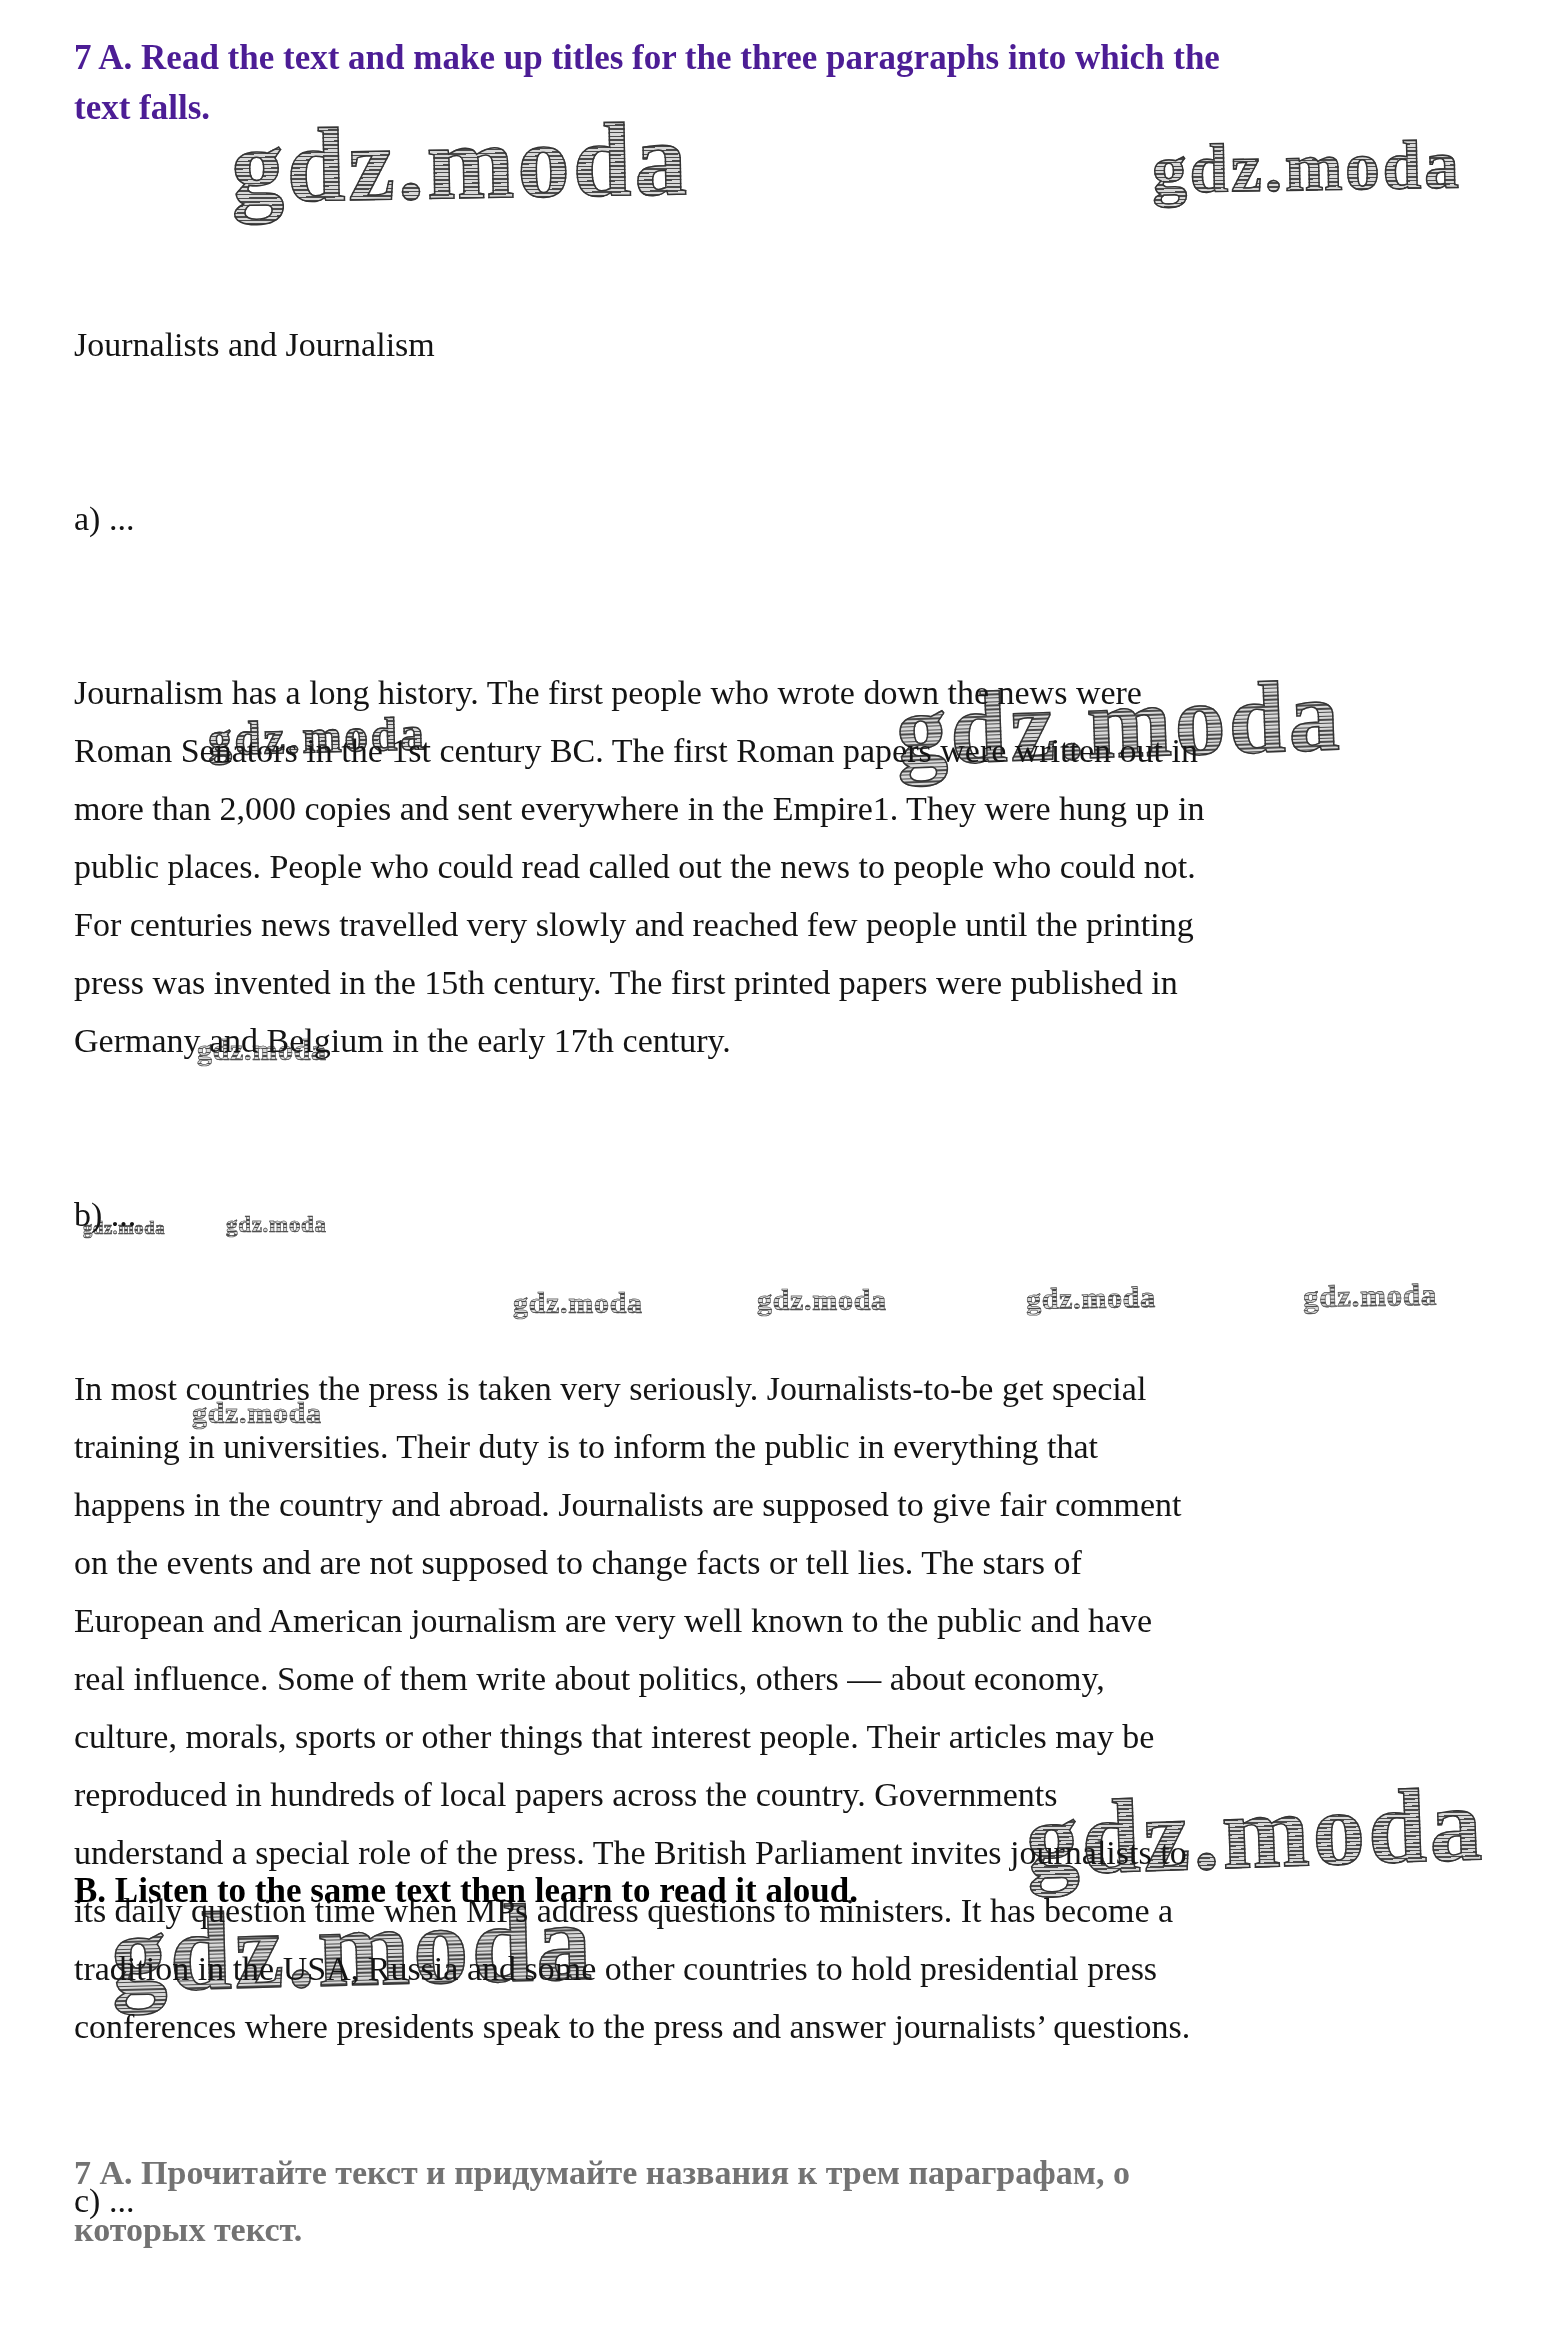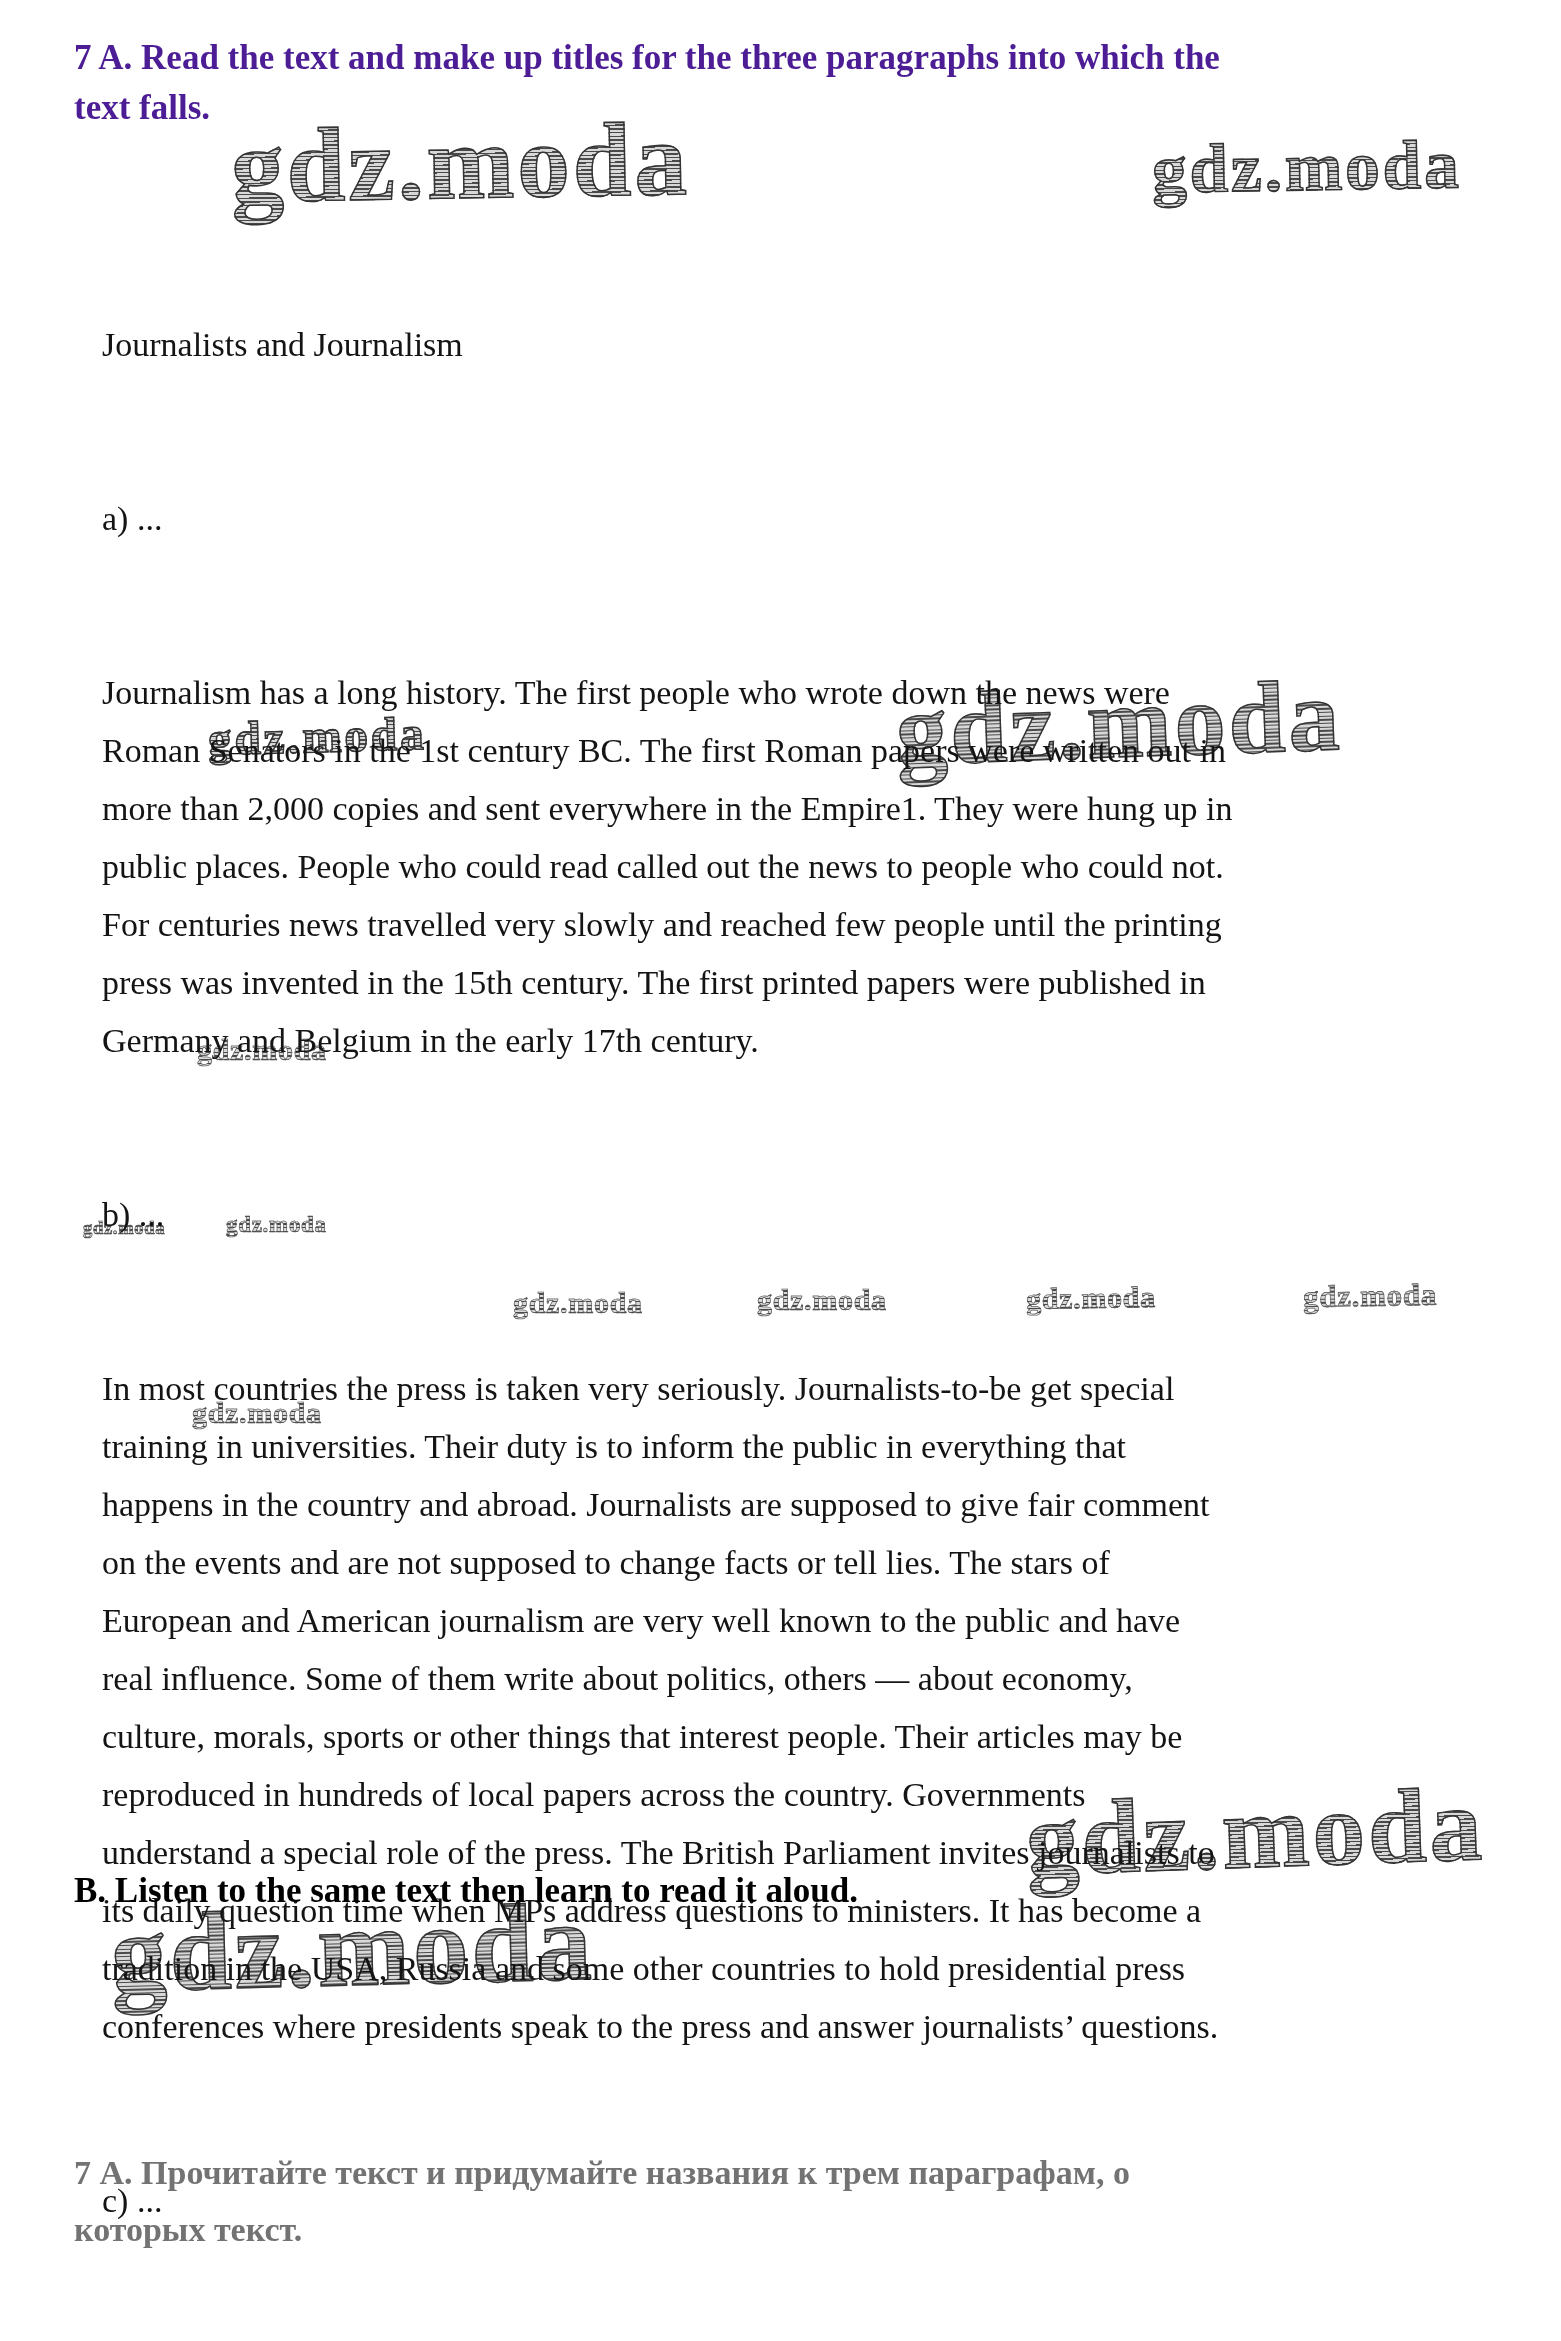--- a/index.html
+++ b/index.html
@@ -27,21 +27,21 @@
     line-height: 50px;
     font-weight: bold;
     color: #4c1d95;
   }
   .main {
     left: 74px;
     top: 200px;
     font-size: 34px;
     line-height: 58px;
   }
-  .main > div { white-space: pre; margin-left: 28px; }
+  .main > div { white-space: pre; }
   .listen {
     left: 74px;
     top: 1869px;
     font-size: 35px;
     line-height: 44px;
     font-weight: bold;
     color: #000000;
   }
   .russian {
     left: 74px;

